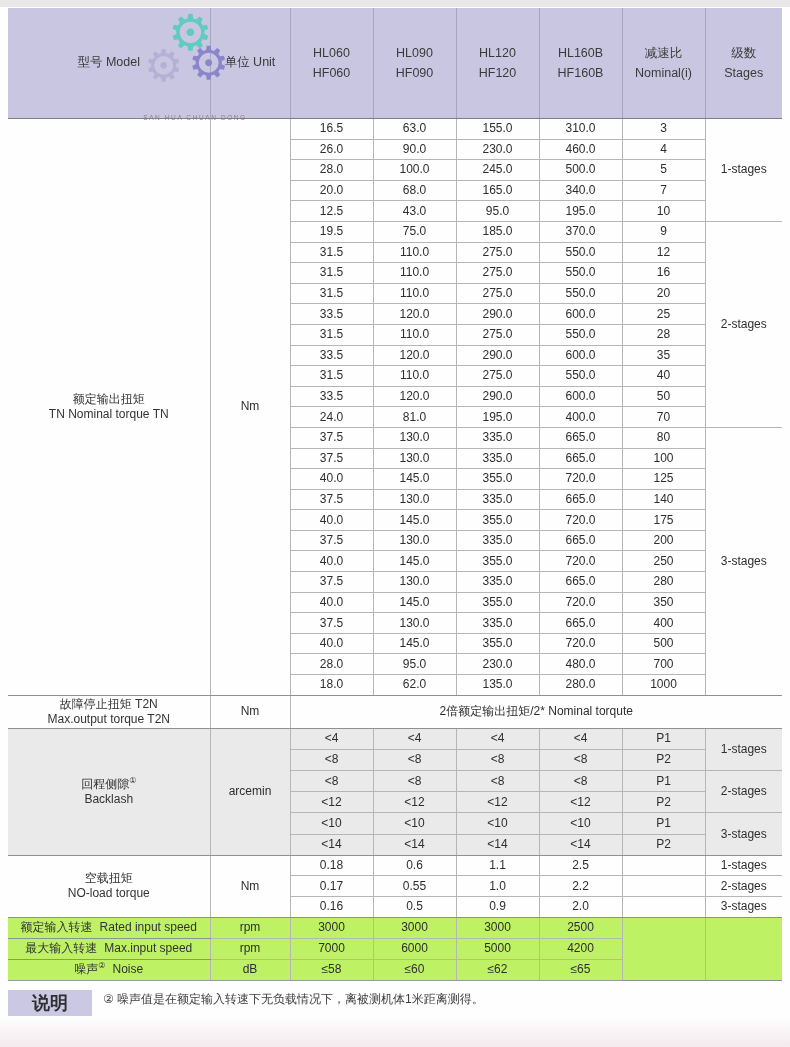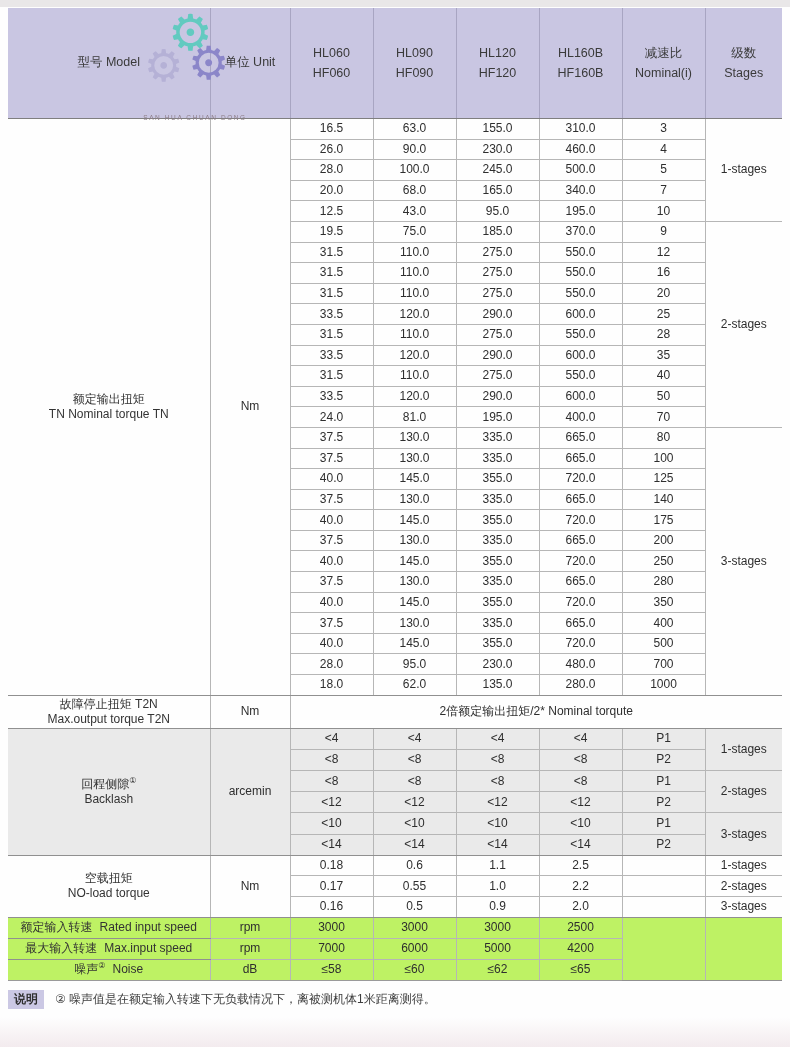--- a/index.html
+++ b/index.html
@@ -54,22 +54,22 @@
   .g1{left:40px;top:-6px;font-size:50px;color:#62cac0;}
   .g2{left:16px;top:30px;font-size:44px;color:#b5b1d6;}
   .g3{left:60px;top:26px;font-size:46px;color:#8b86c9;}
   .lname{position:absolute;top:76px;left:0;width:100%;font-size:20px;font-weight:bold;
          font-style:italic;letter-spacing:3px;color:#7d75c3;}
   .lsub{position:absolute;top:100px;left:0;width:100%;font-size:6.5px;
         letter-spacing:1.6px;color:#8d7e88;}
   
   .notes{position:absolute;left:8px;top:990px;width:770px;display:flex;
          align-items:flex-start;gap:11px;}
-  .nlabel{background:#cbc8e4;color:#2f2f2f;font-weight:bold;font-size:12px;
-          padding:1px 6px;flex:0 0 auto;text-align:right;}
+  .nlabel{background:#cbc8e4;color:#2f2f2f;font-weight:bold;font-size:18px;
+          padding:1px 24px;flex:0 0 auto;text-align:right;}
   .nlines{flex:1;}
   .nline{font-size:12px;color:#3c3c3c;line-height:1.6;}
 </style>
 </head>
 <body>
 
 <div class="topband"></div>
 
 <table class="spec">
   <colgroup>

